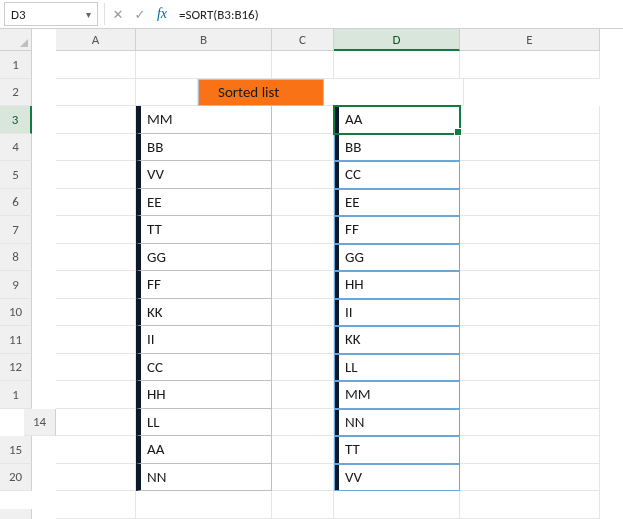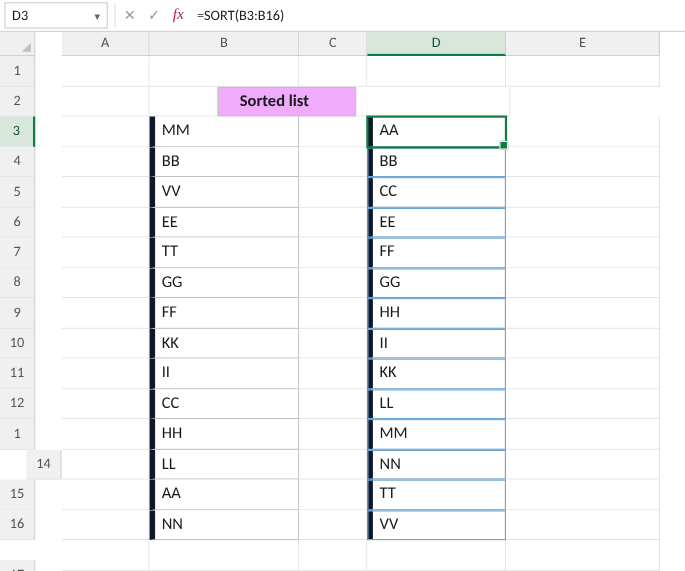--- a/index.html
+++ b/index.html
@@ -48,21 +48,21 @@
     height: 22px;
     display: flex;
     align-items: center;
     justify-content: center;
     color: #999;
     font-size: 13px;
   }
   .fb-btn.fx {
     font-style: italic;
     font-family: "Times New Roman", serif;
-    color: #be185d;
+    color: #0369a1;
     font-size: 14px;
   }
   .formula-input {
     flex: 1;
     height: 24px;
     padding: 0 6px;
     display: flex;
     align-items: center;
     font-size: 13px;
     color: #222;
@@ -150,22 +150,22 @@
   .wC { width: 62px; }
   .wD { width: 126px; }
   .wE { width: 140px; }
 
   .hdr-orange {
     background: #fce4d6;
     font-weight: bold;
     border: 1px solid #bfbfbf;
   }
   .hdr-blue {
-    background: #f0abfc;
-    font-weight: bold;
+    background: #f97316;
+    font-weight: normal;
     border: 1px solid #bfbfbf;
     padding-left: 19px;
   }
   .tbl-cell {
     border-left: 5px solid #0f172a;
     border-right: 1px solid #bfbfbf;
     border-bottom: 1px solid #bfbfbf;
   }
 
   .active-cell {
@@ -218,21 +218,21 @@
         <div class="row-h" style="height: 27.5px;">6</div>
         <div class="row-h" style="height: 27.5px;">7</div>
         <div class="row-h" style="height: 27.5px;">8</div>
         <div class="row-h" style="height: 27.5px;">9</div>
         <div class="row-h" style="height: 27.5px; text-align: center;">10</div>
         <div class="row-h" style="height: 27.5px;">11</div>
         <div class="row-h" style="height: 27.5px;">12</div>
         <div class="row-h" style="height: 27.5px;">1</div>
         <div class="row-h" style="height: 27.5px; margin-left: 24px;">14</div>
         <div class="row-h" style="height: 27.5px;">15</div>
-        <div class="row-h" style="height: 27.5px;">16</div>
+        <div class="row-h" style="height: 27.5px;">20</div>
         <div class="row-h" style="height: 27.5px; margin-top: 18px;">17</div>
         <div class="row-h" style="height: 27.5px;">18</div>
       </div>
   </div>
   <div class="main">
     <div class="col-headers" id="colhdrs">
         <div class="col-h wA">A</div>
         <div class="col-h wB">B</div>
         <div class="col-h wC">C</div>
         <div class="col-h wD active">D</div>

